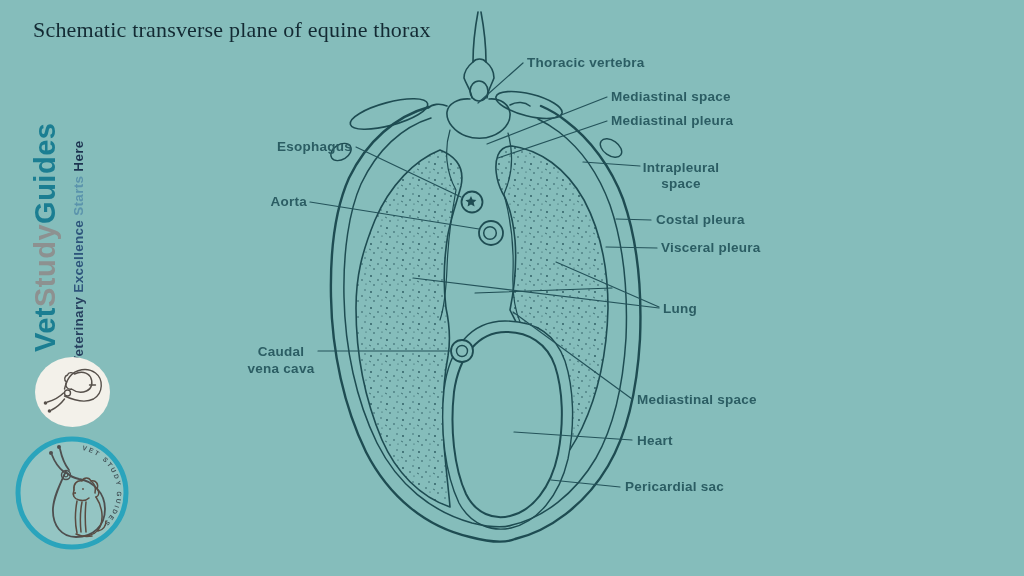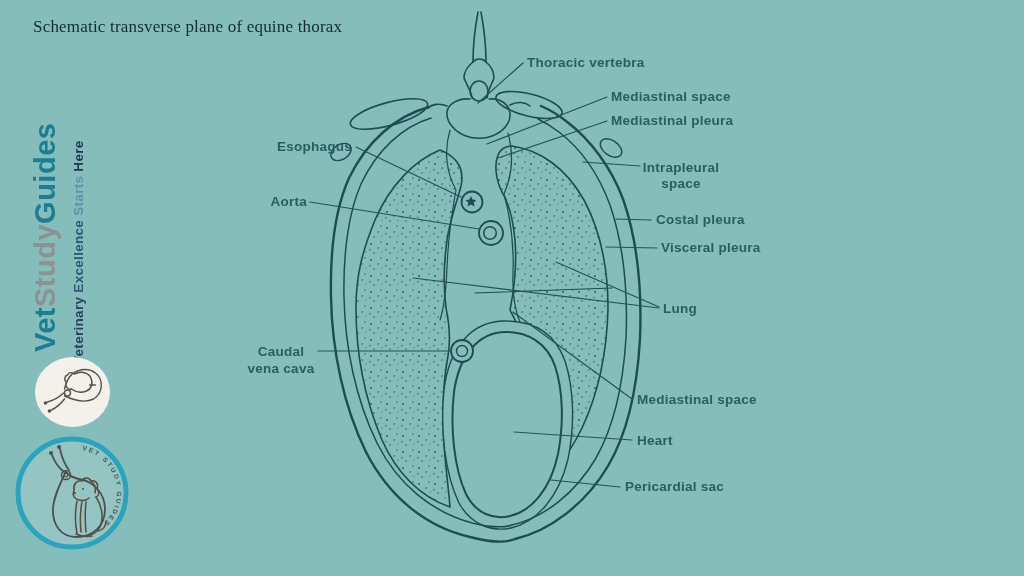--- a/index.html
+++ b/index.html
@@ -4,21 +4,21 @@
 <style>
   html,body{margin:0;padding:0;}
   body{
     width:1024px;height:576px;overflow:hidden;position:relative;
     background:#85bdbb;
     font-family:"Liberation Sans",sans-serif;
   }
   .page-title{
     position:absolute;left:33px;top:17px;
     font-family:"Liberation Serif",serif;
-    font-size:17px;color:#132a33;letter-spacing:.2px;
+    font-size:22px;color:#132a33;letter-spacing:.2px;
   }
   
   .brand{
     position:absolute;left:30px;top:365px;
     transform:rotate(-90deg);transform-origin:0 0;
     white-space:nowrap;
   }
   .brand-word{
     margin-left:13px;
     font-weight:700;font-size:29px;line-height:30px;letter-spacing:.5px;

